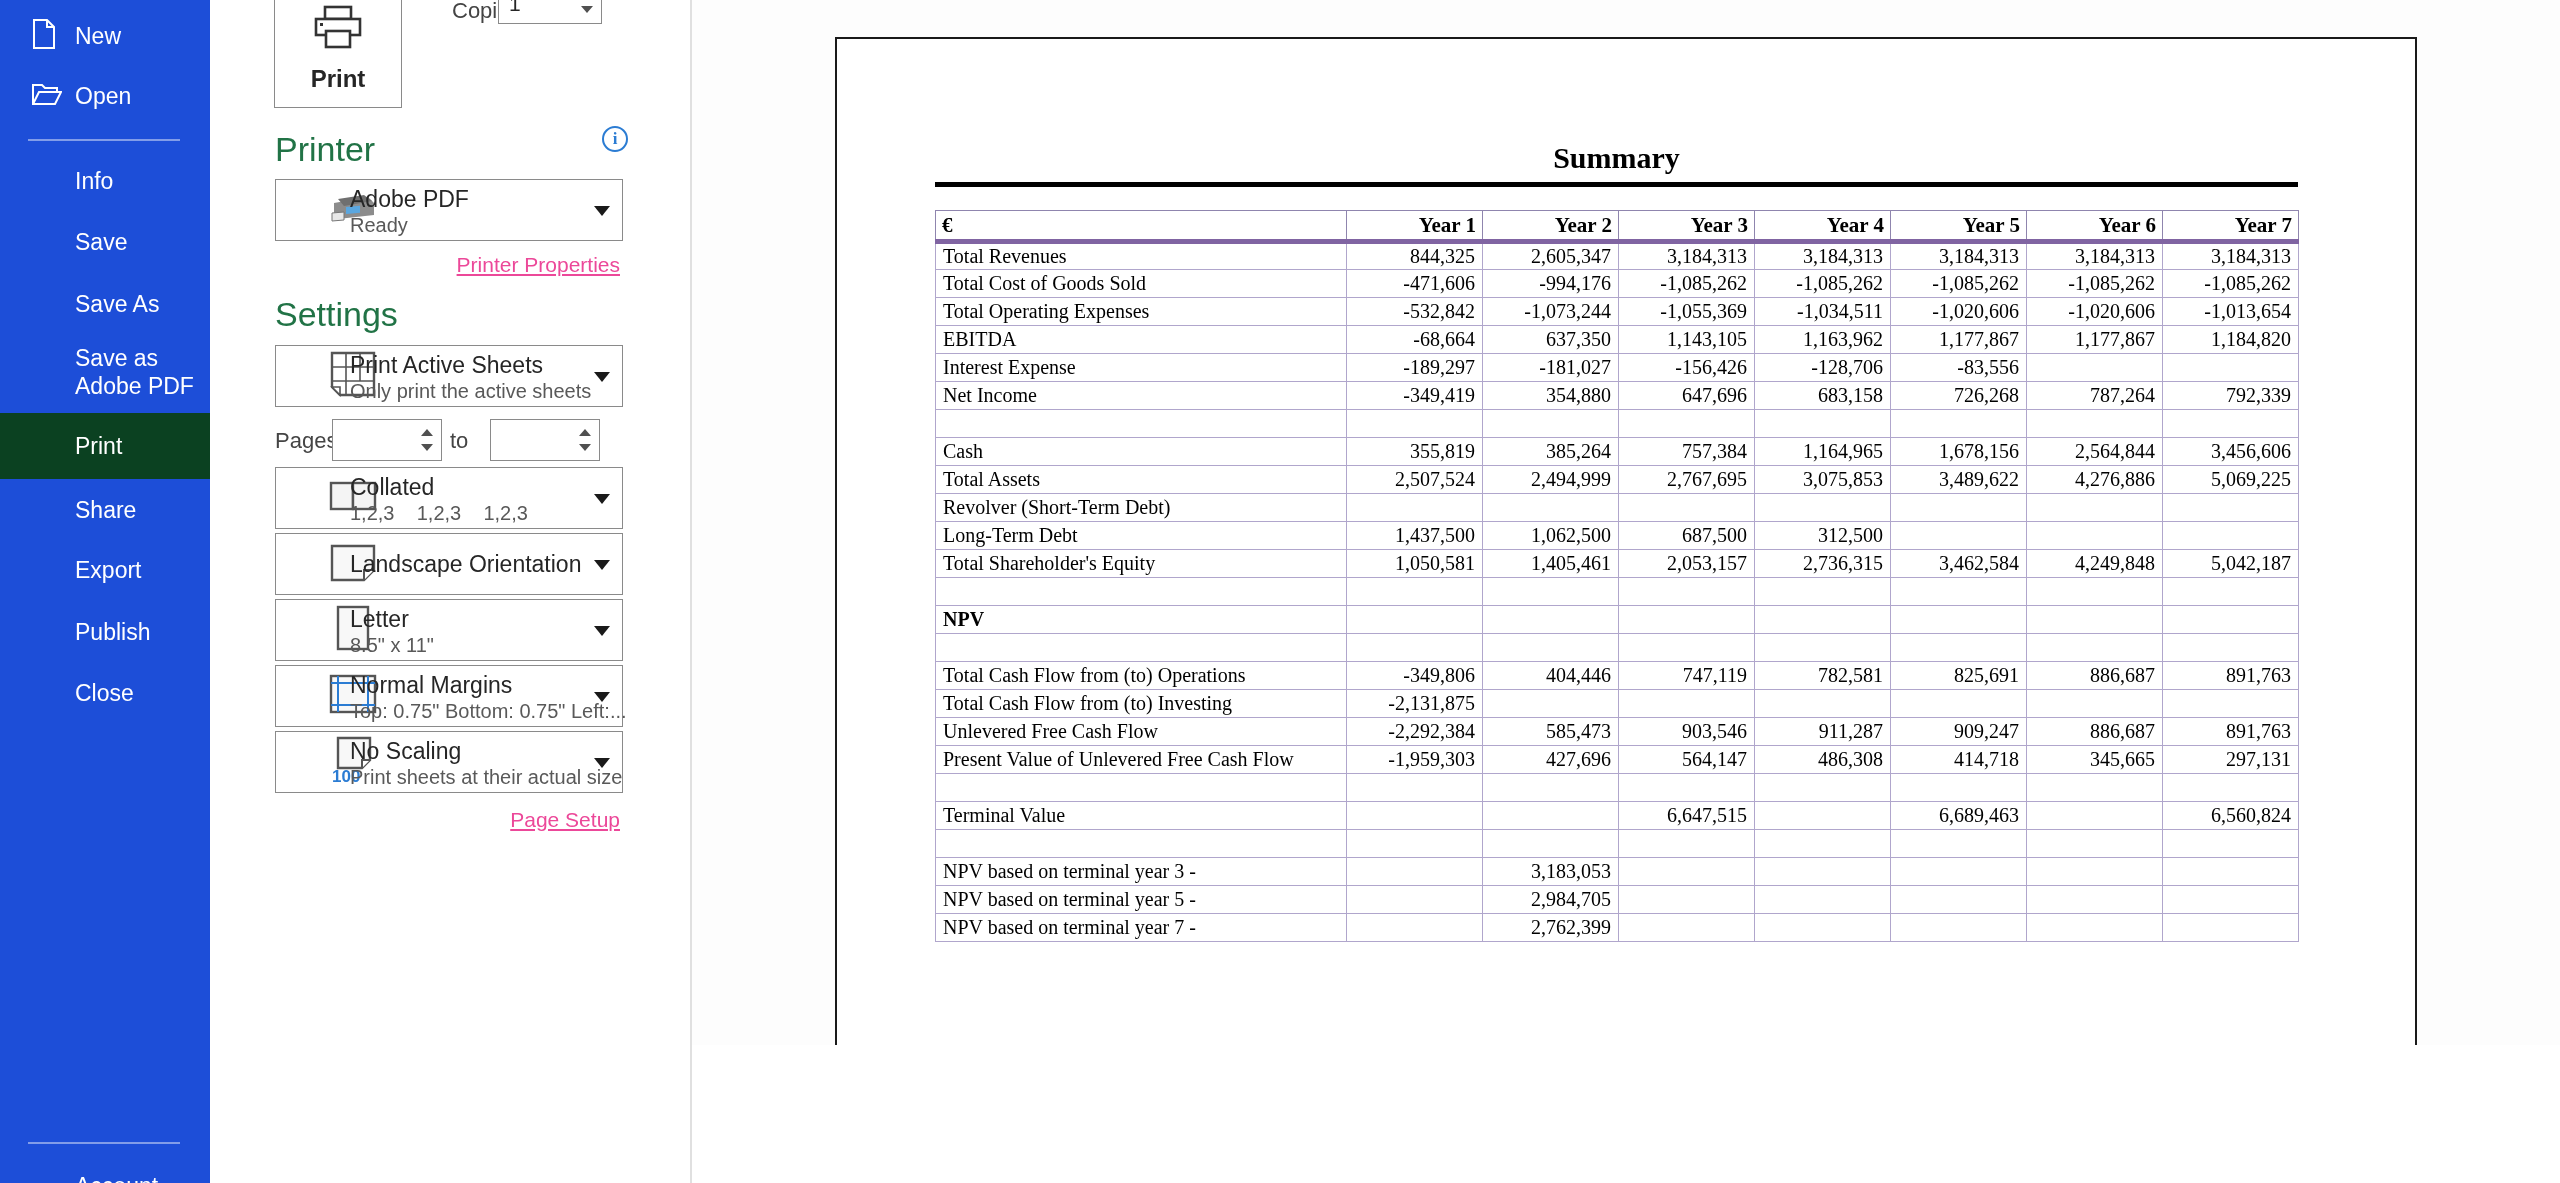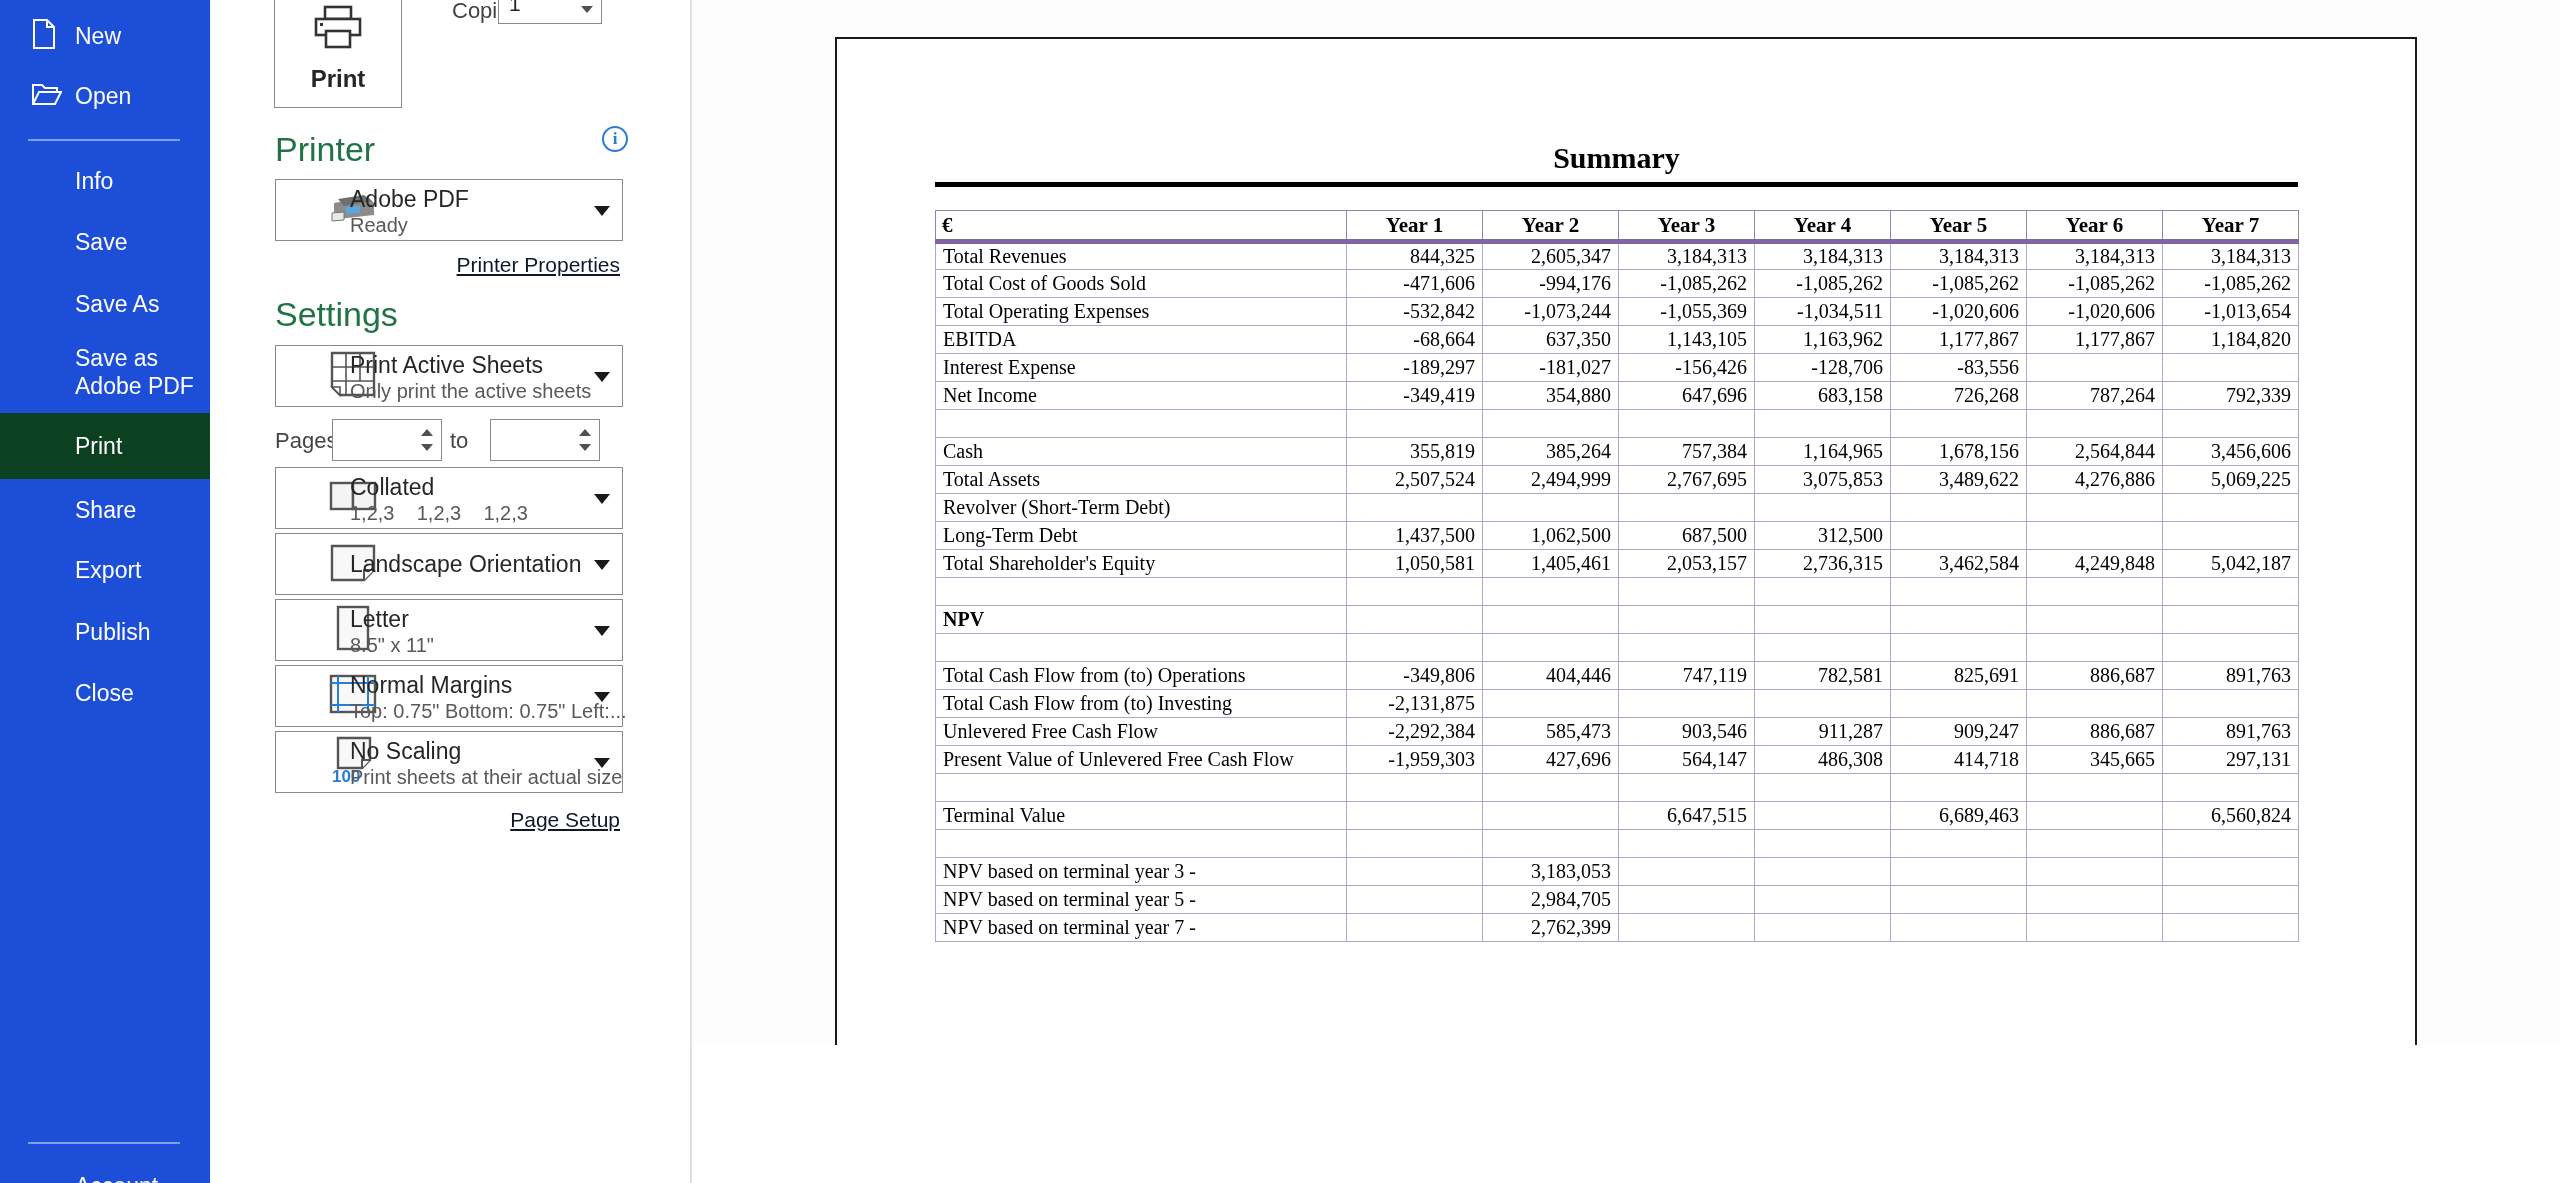--- a/index.html
+++ b/index.html
@@ -36,21 +36,21 @@
     font-size: 17px; font-weight: bold; line-height: 22px; font-family: "Liberation Serif", serif; }
   .dd { position: absolute; left: 65px; width: 348px; height: 62px; border: 1px solid #8a8a8a;
     background: #fff; cursor: pointer; }
   .dd .ddicon { position: absolute; left: 12px; top: 50%; transform: translateY(-50%); width: 52px; text-align: center; margin-left: 39px; }
   .dd .tt { position: absolute; left: 74px; top: 6px; font-size: 23px; color: #262626; white-space: nowrap; }
   .dd .st { position: absolute; left: 74px; top: 34px; font-size: 20px; color: #595959; white-space: pre; }
   .dd.single .tt { top: 50%; transform: translateY(-50%); }
   .caret-dn { position: absolute; right: 12px; top: 50%; margin-top: -4px; width: 0; height: 0;
     border-left: 8px solid transparent; border-right: 8px solid transparent;
     border-top: 10px solid #1a1a1a; }
-  .green-link { position: absolute; right: 70px; font-size: 21px; color: #0f172a;
+  .green-link { position: absolute; right: 70px; font-size: 21px; color: #ec4899;
     text-decoration: underline; cursor: pointer; white-space: nowrap; }
   .pages-label { position: absolute; left: 65px; top: 428px; font-size: 22px; color: #444; }
   .spin-box { position: absolute; top: 419px; width: 110px; height: 42px;
     border: 1px solid #8a8a8a; background: #fff; }
   .spin-box input { position: absolute; left: 6px; top: 4px; width: 74px; height: 32px;
     border: none; outline: none; font-size: 21px; font-family: "Liberation Sans", sans-serif; }
   .spin { position: absolute; right: 8px; width: 0; height: 0; }
   .spin.up { top: 9px; border-left: 6px solid transparent; border-right: 6px solid transparent;
     border-bottom: 7px solid #505050; }
   .spin.dn { bottom: 9px; border-left: 6px solid transparent; border-right: 6px solid transparent;
@@ -64,21 +64,21 @@
     background: #ffffff; border: 2px solid #1a1a1a; }
   .sheet-title { position: absolute; left: 98px; top: 102px; width: 1363px; text-align: center;
     font-family: "Liberation Serif", serif; font-size: 30px; font-weight: bold; color: #000; }
   .title-rule { position: absolute; left: 98px; top: 143px; width: 1363px; height: 5px; background: #000; }
   table.fin { position: absolute; left: 98px; top: 171px; width: 1363px;
     border-collapse: collapse; table-layout: fixed;
     font-family: "Liberation Serif", serif; font-size: 20px; color: #000; }
   table.fin col.c0 { width: 411px; }
   table.fin col.cy { width: 136px; }
   table.fin th { height: 31px; border: 1px solid #8f85ae; border-bottom: 5px solid #8064A2;
-    font-size: 21px; font-weight: bold; text-align: center; padding: 0 6px; }
+    font-size: 21px; font-weight: bold; text-align: right; padding: 0 6px; }
   table.fin th.lab { text-align: left; }
   table.fin td { height: 28px; border: 1px solid #b0a6cc; padding: 0 7px; overflow: hidden;
     white-space: nowrap; }
   table.fin td.lab { text-align: left; }
   table.fin td.num { text-align: right; }
   table.fin .b { font-weight: bold; }
 </style>
 </head>
 <body>
 

